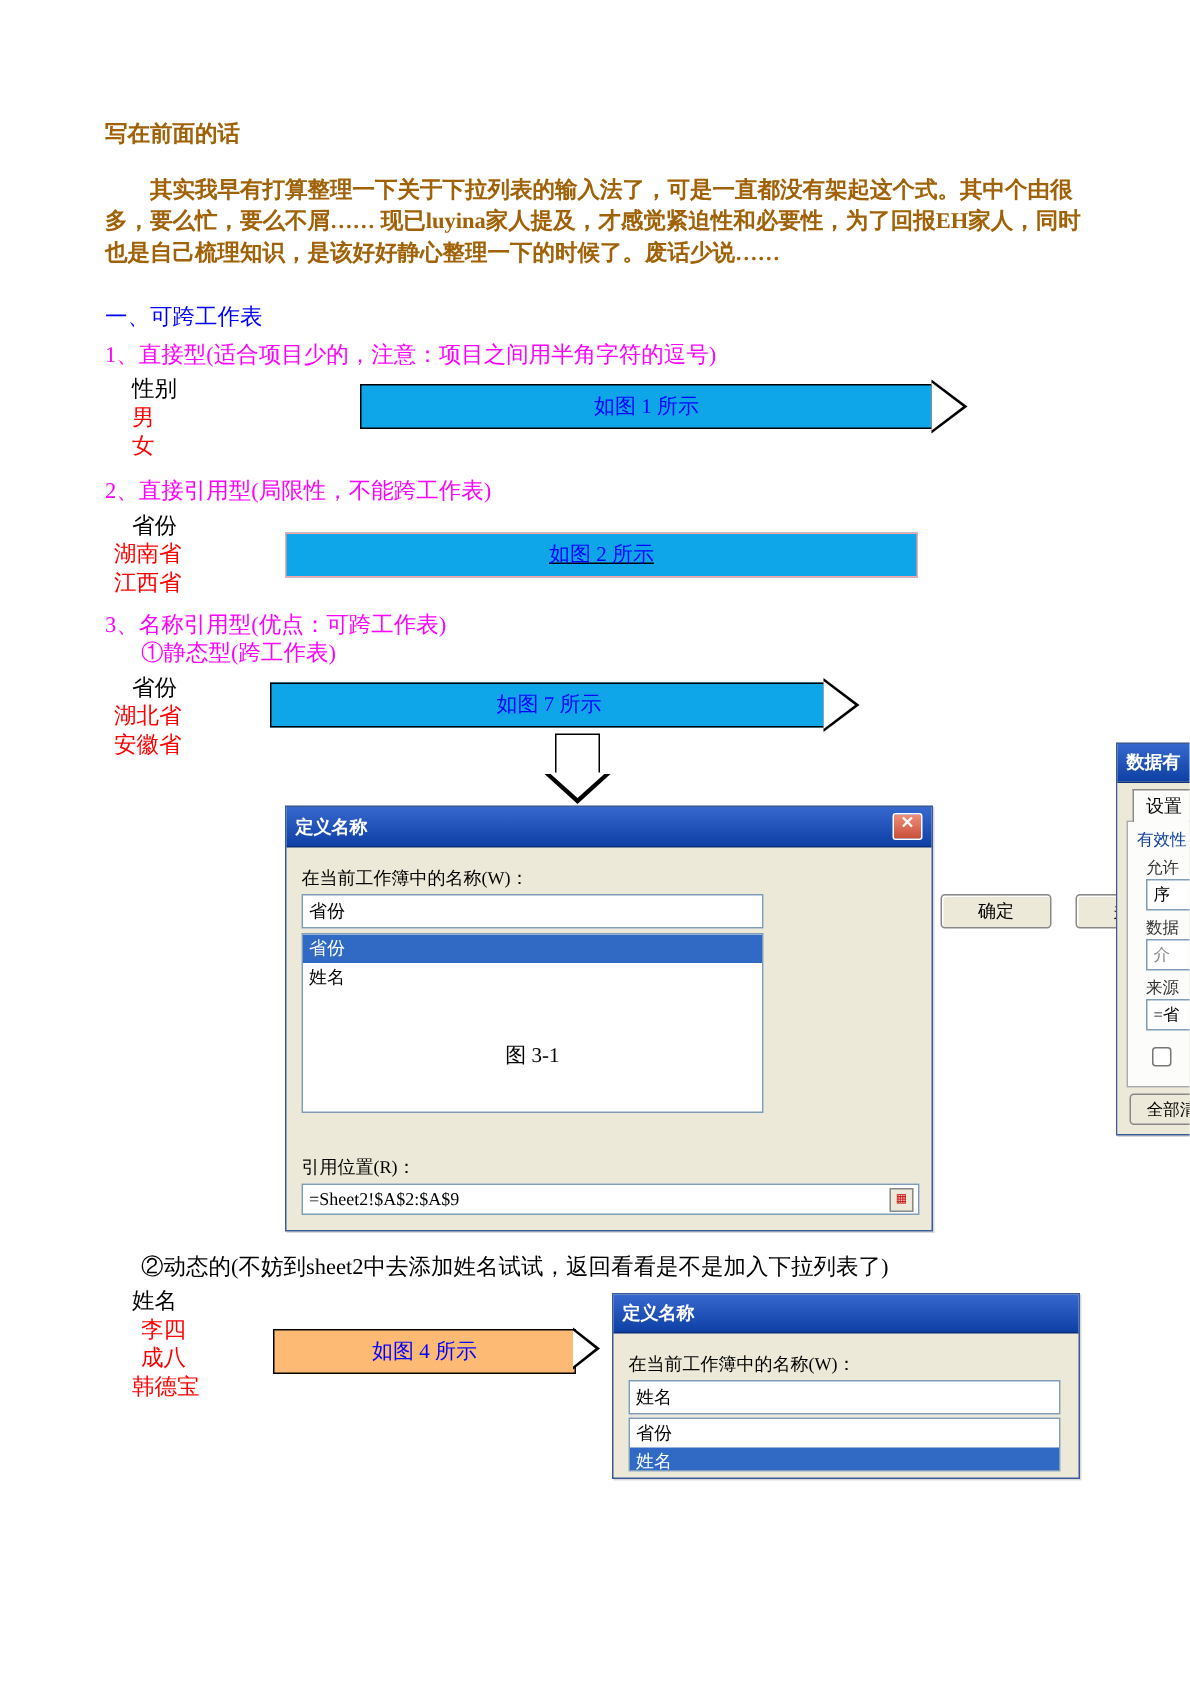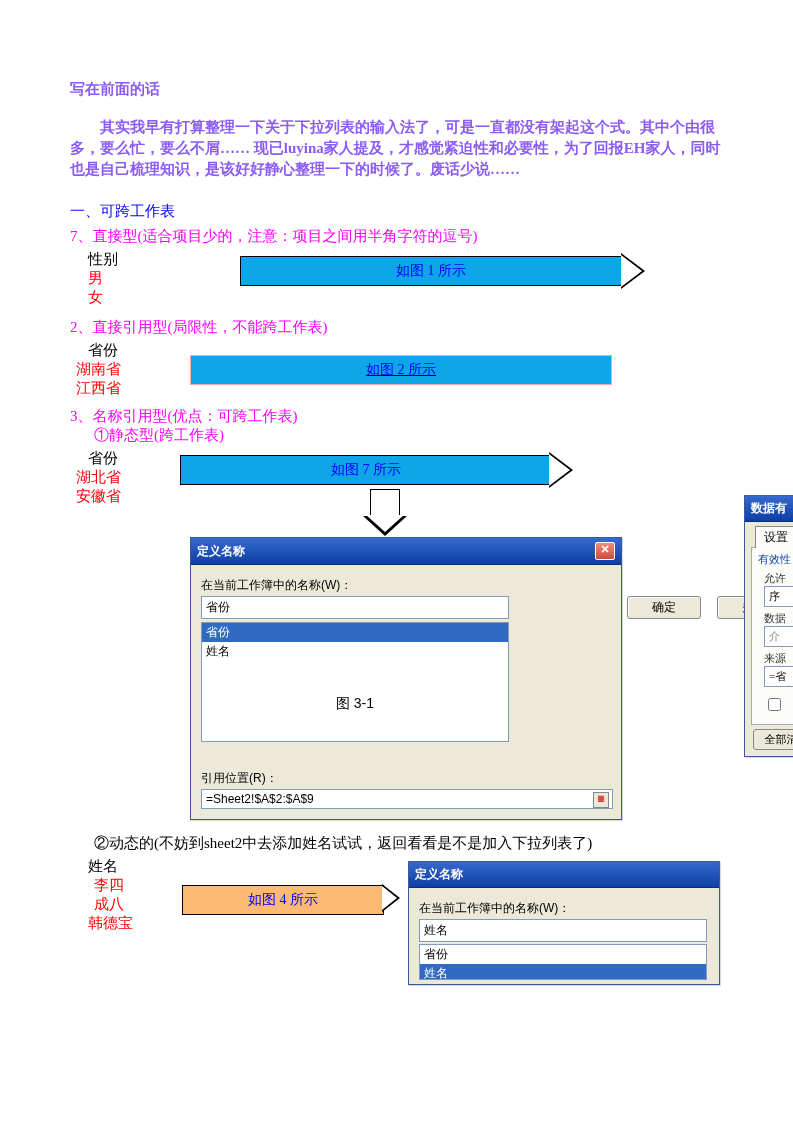--- a/index.html
+++ b/index.html
@@ -9,21 +9,21 @@
     background: #fff;
     width: 793px;
     position: relative;
   }
   .page {
     padding: 80px 70px 40px 70px;
     position: relative;
     overflow: hidden;
   }
   .red-bold {
-    color: #8b5cf6;
+    color: #a16207;
     font-weight: bold;
   }
   .blue {
     color: #0000ff;
   }
   .magenta {
     color: #ff00ff;
   }
   .red {
     color: #ff0000;
@@ -93,21 +93,21 @@
     bottom: -16px;
     width: 0; height: 0;
     border-left: 19px solid transparent;
     border-right: 19px solid transparent;
     border-top: 17px solid #fff;
     z-index: 2;
   }
   
   .win-dialog {
     position: absolute;
-    font-family: Liberation Sans, sans-serif;
+    font-family: Liberation Serif, serif;
     font-size: 12px;
     background: #ece9d8;
     border: 1px solid #3a5a9c;
     box-shadow: 1px 1px 0 rgba(0,0,0,.15);
   }
   .win-titlebar {
     background: linear-gradient(to bottom, #3668cd, #0e3fa5);
     color: #fff;
     padding: 4px 6px;
     font-weight: bold;
@@ -245,21 +245,21 @@
 <div class="page">
 
   <div class="red-bold">写在前面的话</div>
   <div style="height:18px"></div>
   <div class="red-bold indent" style="line-height:1.4">其实我早有打算整理一下关于下拉列表的输入法了，可是一直都没有架起这个式。其中个由很多，要么忙，要么不屑…… 现已luyina家人提及，才感觉紧迫性和必要性，为了回报EH家人，同时也是自己梳理知识，是该好好静心整理一下的时候了。废话少说……</div>
 
   <div class="section-spacing"></div>
   <div class="blue">一、可跨工作表</div>
 
   <div style="height:6px"></div>
-  <div class="magenta">7、直接型(适合项目少的，注意：项目之间用半角字符的逗号)</div>
+  <div class="magenta">1、直接型(适合项目少的，注意：项目之间用半角字符的逗号)</div>
   <div class="row-block" style="height:60px">
     <div style="margin-left:18px">
       <div class="black">性别</div>
       <div class="red">男</div>
       <div class="red">女</div>
     </div>
     <div class="arrow-box" style="left:170px; top:6px; width:380px">
       <span class="blue">如图 1 所示</span>
     </div>
     <div class="arrow-head" style="left:551px; top:3px"></div>

